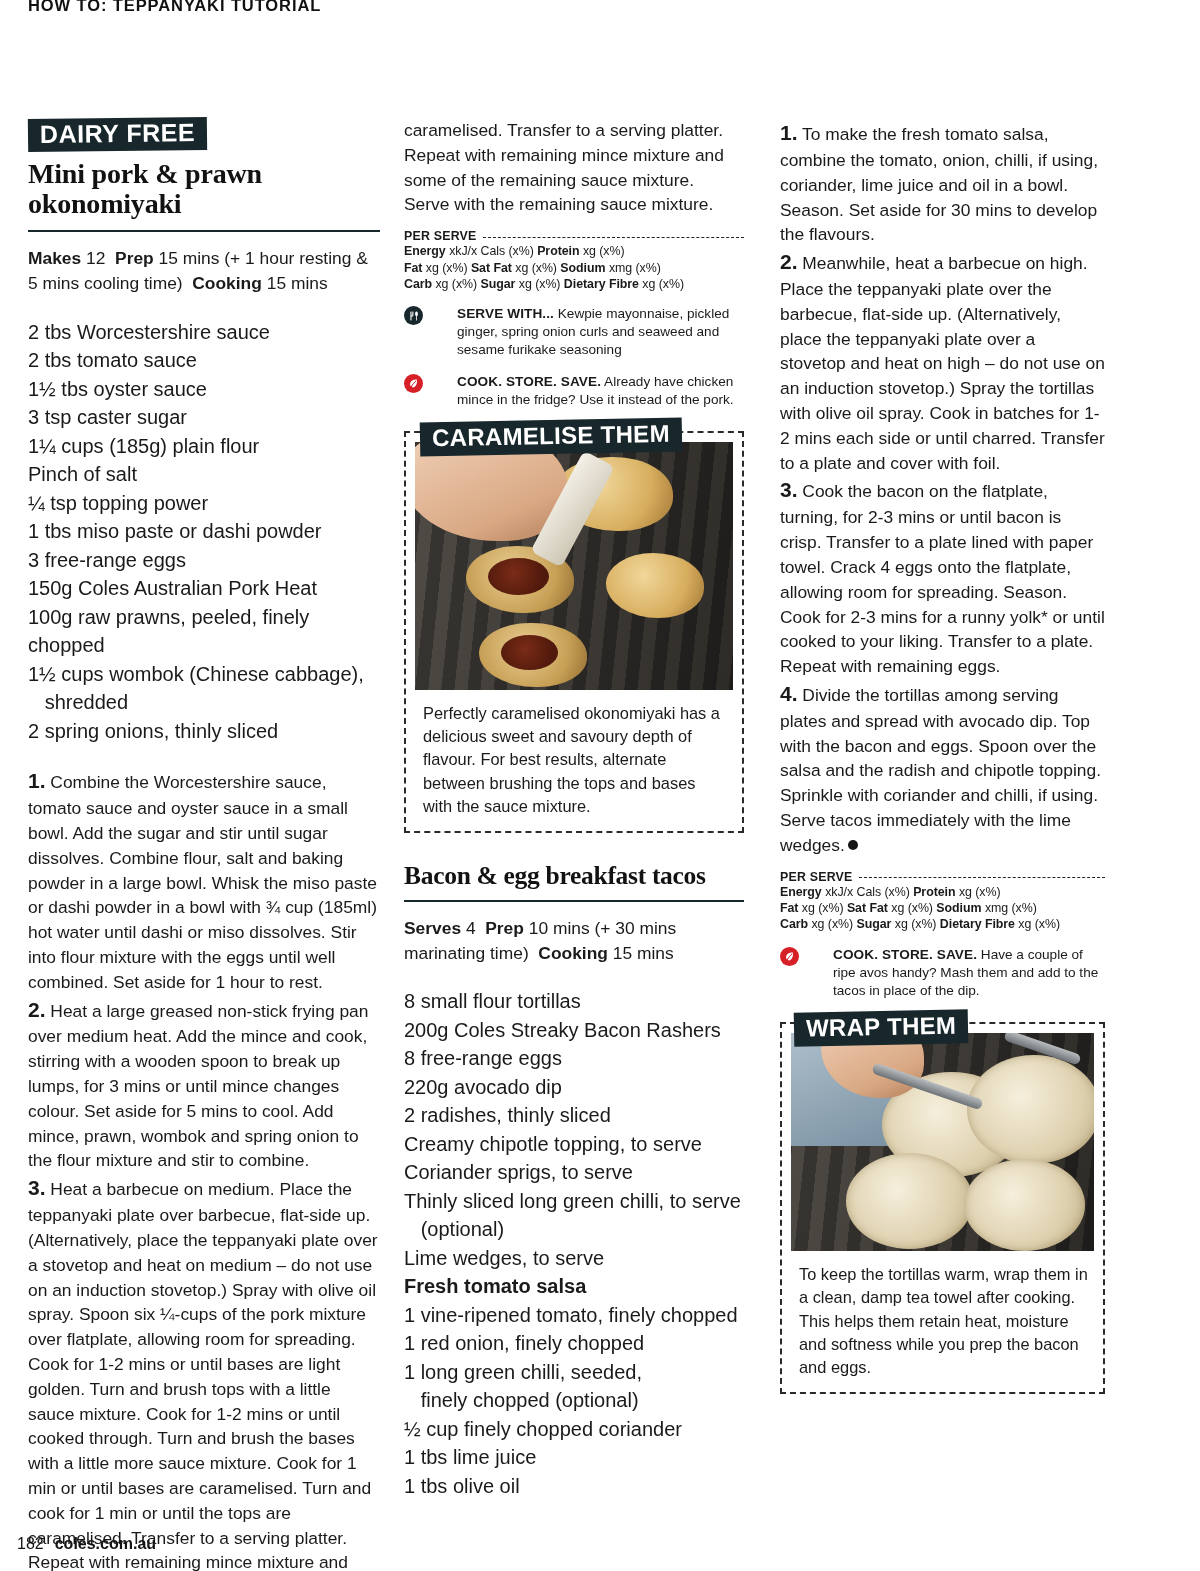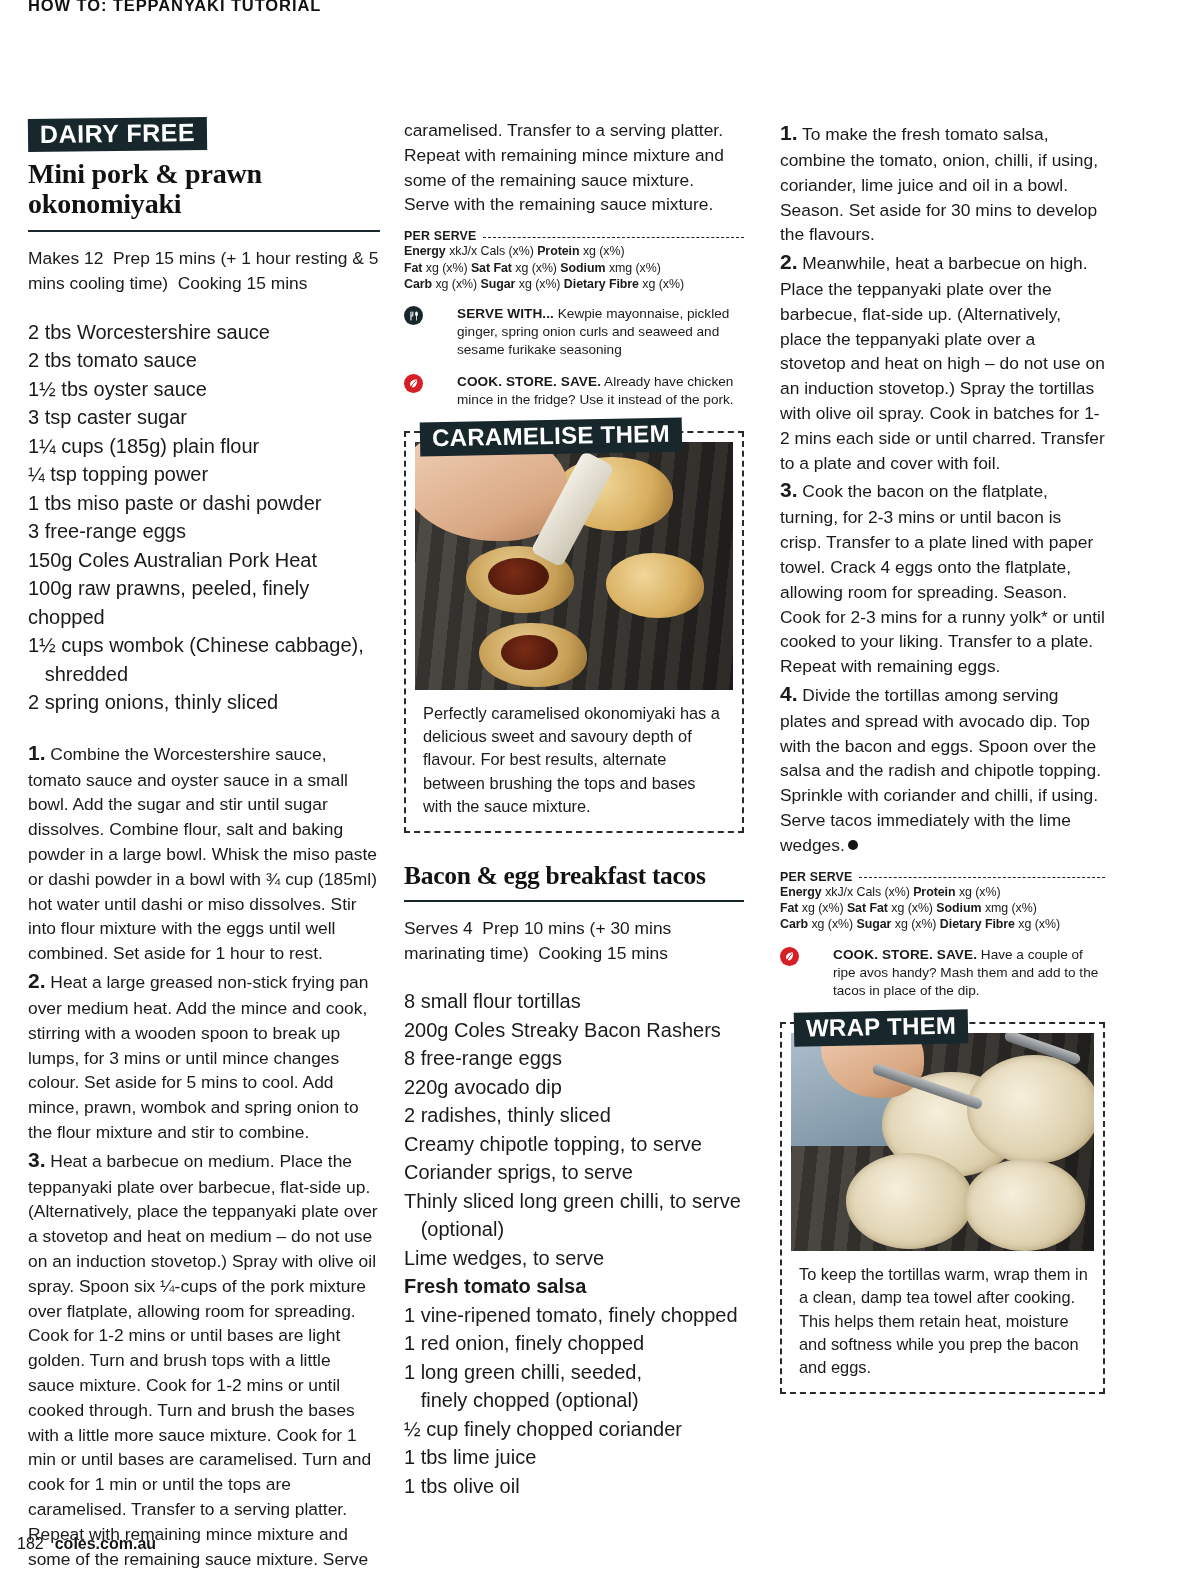--- a/index.html
+++ b/index.html
@@ -40,21 +40,21 @@
   }
   .title-rule { border-top: 2.5px solid #17272b; margin: 12px 0 14px 0; }
   .recipe-title-2 {
     font-family: Liberation Serif, serif;
     font-weight: bold; font-size: 25.5px; line-height: 1.05;
     letter-spacing: -.3px; color: #121212; white-space: nowrap;
   }
 
   
   .meta { font-size: 17.4px; line-height: 1.42; margin-bottom: 22px; }
-  .meta b { font-weight: normal; }
+  .meta b { font-weight: bold; }
   .ingredients { font-size: 20px; line-height: 1.425; }
   .ingredients div { white-space: pre-wrap; }
   .ing-sub { font-weight: bold; }
   .method { font-size: 17.4px; line-height: 1.425; margin-top: 21px; text-align: left; }
   .method .stepnum { font-weight: bold; font-size: 21px; }
   .method-block { display: block; }
   .endmark { display:inline-block; width:10px; height:10px; border-radius:50%;
              background:#141414; vertical-align: 1px; margin-left: 3px; }
 
   
@@ -170,20 +170,21 @@
       <b>Cooking</b>
       <span>15 mins</span>
     </div>
 
     <div class="ingredients">
       <div>2 tbs Worcestershire sauce</div>
       <div>2 tbs tomato sauce</div>
       <div>1½ tbs oyster sauce</div>
       <div>3 tsp caster sugar</div>
       <div>1¼ cups (185g) plain flour</div>
+      <div>Pinch of salt</div>
       <div>¼ tsp topping power</div>
       <div>1 tbs miso paste or dashi powder</div>
       <div>3 free-range eggs</div>
       <div>150g Coles Australian Pork Heat</div>
       <div>100g raw prawns, peeled, finely chopped</div>
       <div>1½ cups wombok (Chinese cabbage),
    shredded</div>
       <div>2 spring onions, thinly sliced</div>
     </div>
 

